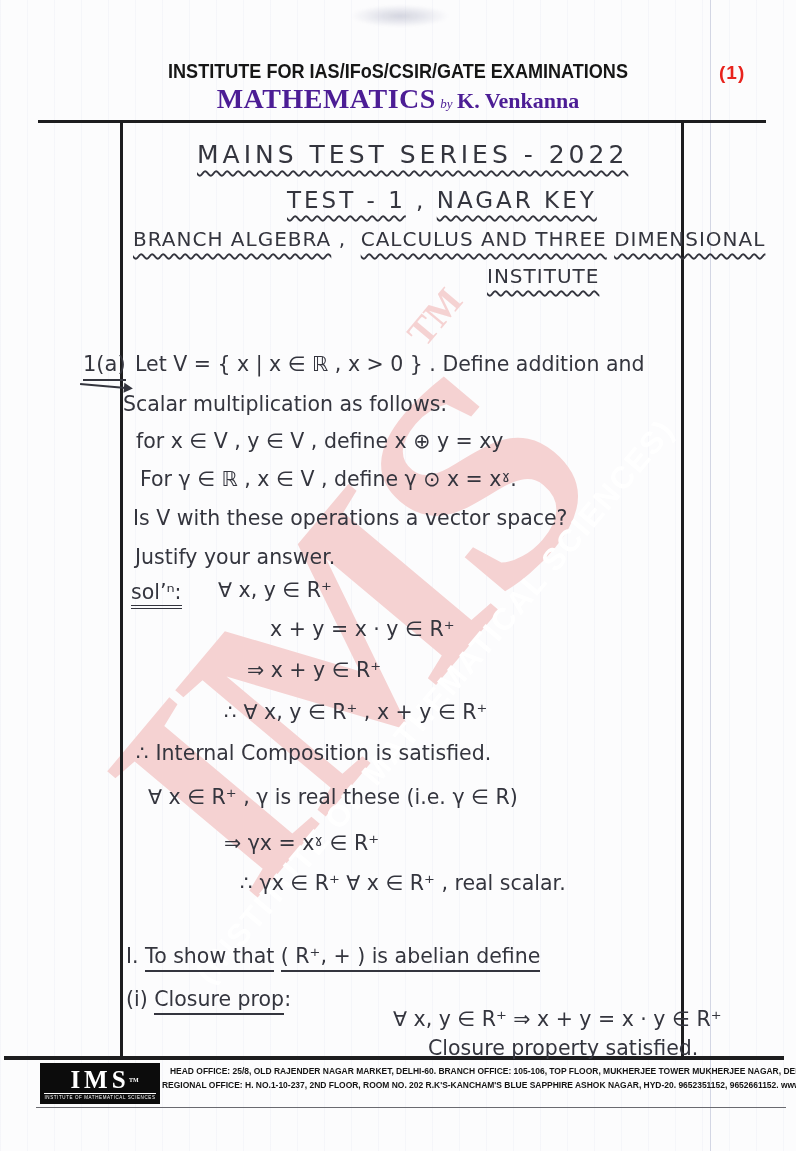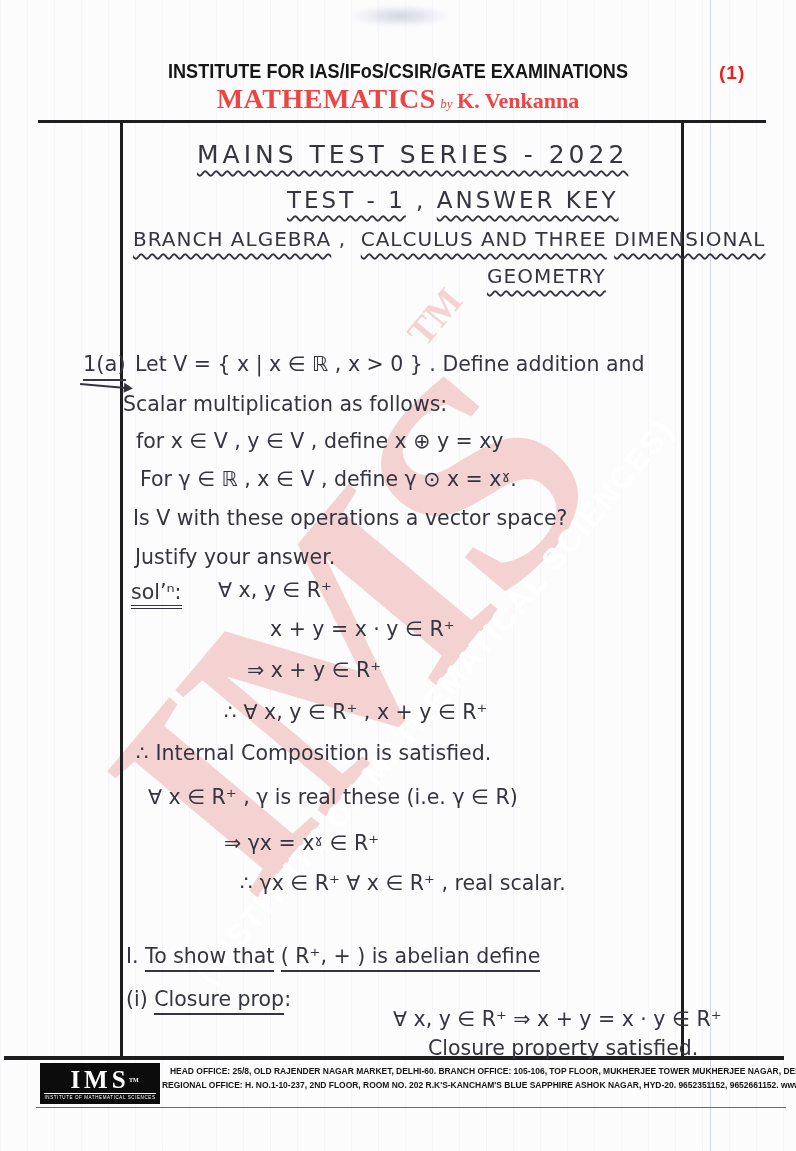--- a/index.html
+++ b/index.html
@@ -12,21 +12,21 @@
     content:"";position:absolute;inset:0;z-index:0;pointer-events:none;
     background:repeating-linear-gradient(90deg,rgba(224,227,239,.45) 0 1px,transparent 1px 27px);
     opacity:.55;
   }
   
   .h1{
     position:absolute;left:0;top:59px;width:796px;text-align:center;z-index:3;
     font-family:"Liberation Sans",sans-serif;font-weight:bold;font-size:21px;color:#161616;
     transform:scaleX(.86);letter-spacing:0;
   }
-  .h2{position:absolute;left:0;top:83px;width:796px;text-align:center;z-index:3;color:#ef4444;}
+  .h2{position:absolute;left:0;top:83px;width:796px;text-align:center;z-index:3;color:#4c1d95;}
   .subj{font-family:"Liberation Serif",serif;font-weight:bold;font-size:28px;letter-spacing:.5px;}
   .by{font-family:"Liberation Serif",serif;font-style:italic;font-size:13px;}
   .auth{font-family:"Liberation Serif",serif;font-weight:bold;font-size:22px;}
   .pageno{
     position:absolute;left:719px;top:62px;z-index:3;
     font-weight:bold;font-size:19px;color:#e8231d;letter-spacing:1px;
   }
   
   .rule{position:absolute;background:#1d1d1f;z-index:2;}
   .top-rule{left:38px;top:120px;width:728px;height:3px;}
@@ -110,23 +110,23 @@
   </div>
   <div class="pageno">(1)</div>
 
   <div class="rule top-rule"></div>
   <div class="rule left-rule"></div>
   <div class="rule right-rule"></div>
   <div class="rule bottom-rule"></div>
   <div class="rule footer-rule"></div>
 
   <div class="hw tl1 uw" style="left:197px;top:140px;">MAINS TEST SERIES - 2022</div>
-  <div class="hw tl2" style="left:287px;top:187px;"><span class="uw">TEST - 1</span>&nbsp;<span>,</span>&nbsp;<span class="uw">ANSWER KEY</span></div>
+  <div class="hw tl2" style="left:287px;top:187px;"><span class="uw">TEST - 1</span>&nbsp;<span>,</span>&nbsp;<span class="uw">NAGAR KEY</span></div>
   <div class="hw tl3" style="left:133px;top:227px;"><span class="uw">BRANCH ALGEBRA</span>&nbsp;<span>,</span>&nbsp;&nbsp;<span class="uw">CALCULUS AND THREE</span>&nbsp;<span class="uw">DIMENSIONAL</span></div>
-  <div class="hw tl3 uw" style="left:487px;top:264px;">GEOMETRY</div>
+  <div class="hw tl3 uw" style="left:487px;top:264px;">INSTITUTE</div>
 
   <span class="hw qnum" style="left:83px;top:352px;">1(a)</span>
   <div class="qarrow">
       <div class="qarrow-head"></div>
     </div>
 
   <div class="hw" style="left:135px;top:352px;">Let V = { x | x ∈ ℝ , x &gt; 0 } . Define addition and</div>
   <div class="hw" style="left:123px;top:392px;">Scalar multiplication as follows:</div>
   <div class="hw" style="left:136px;top:429px;">for x ∈ V , y ∈ V , define x ⊕ y = xy</div>
   <div class="hw" style="left:140px;top:467px;">For γ ∈ ℝ , x ∈ V , define γ ⊙ x = xˠ.</div>

